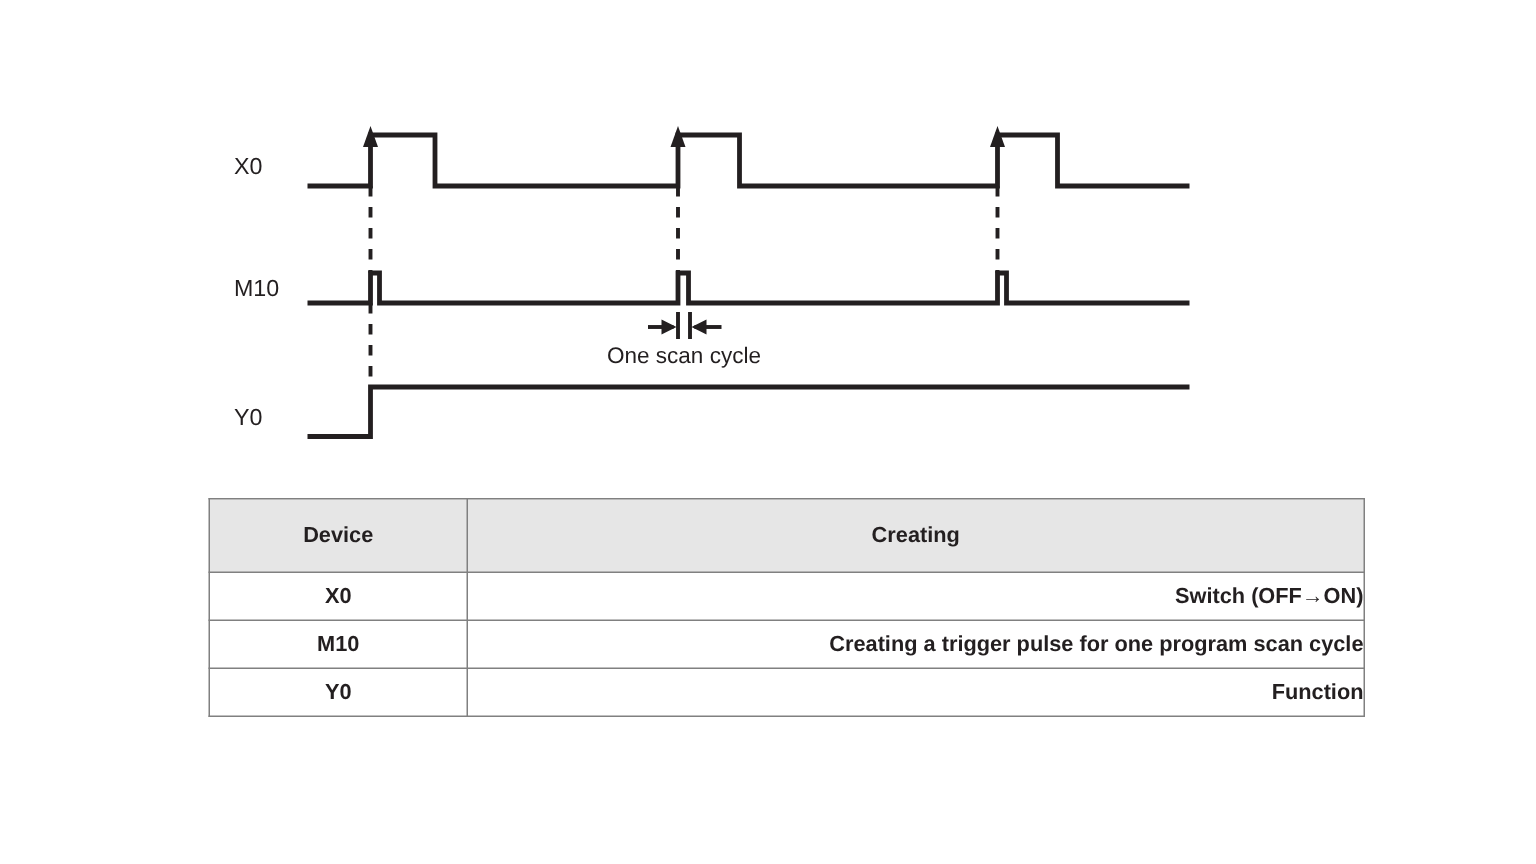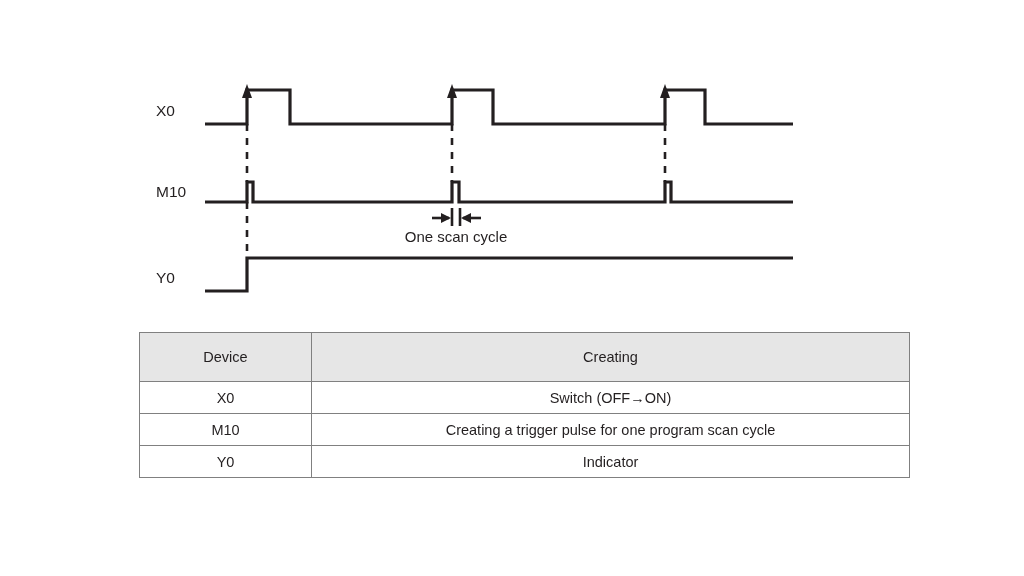--- a/index.html
+++ b/index.html
@@ -55,39 +55,39 @@
     border-collapse: collapse;
     font-family: "Liberation Sans", sans-serif;
     font-size: 14.5px;
     color: #231f20;
     table-layout: fixed;
   }
   #device-table th,
   #device-table td {
     border: 1px solid #808080;
     padding: 0;
-    font-weight: normal;
+    font-weight: bold;
   }
   #device-table thead th {
     background: #e6e6e6;
     height: 48px;
     text-align: center;
     vertical-align: middle;
   }
   #device-table tbody td {
     background: #ffffff;
     height: 31px;
     vertical-align: middle;
   }
   .col-device { width: 172px; }
   .cell-device {
     text-align: center;
   }
   .cell-function {
-    text-align: center;
+    text-align: right;
     padding-left: 14px;
   }
 </style>
 </head>
 <body>
 
 <div id="page">
 
   <div id="timing-diagram">
     <svg id="timing-svg" width="680" height="250" viewBox="0 0 680 250" xmlns="http://www.w3.org/2000/svg">
@@ -186,18 +186,18 @@
       <tr>
         <td class="cell-device">X0</td>
         <td class="cell-function">Switch (OFF→ON)</td>
       </tr>
       <tr>
         <td class="cell-device">M10</td>
         <td class="cell-function">Creating a trigger pulse for one program scan cycle</td>
       </tr>
       <tr>
         <td class="cell-device">Y0</td>
-        <td class="cell-function">Indicator</td>
+        <td class="cell-function">Function</td>
       </tr>
     </tbody>
   </table>
 
 </div>
 
 </body></html>

